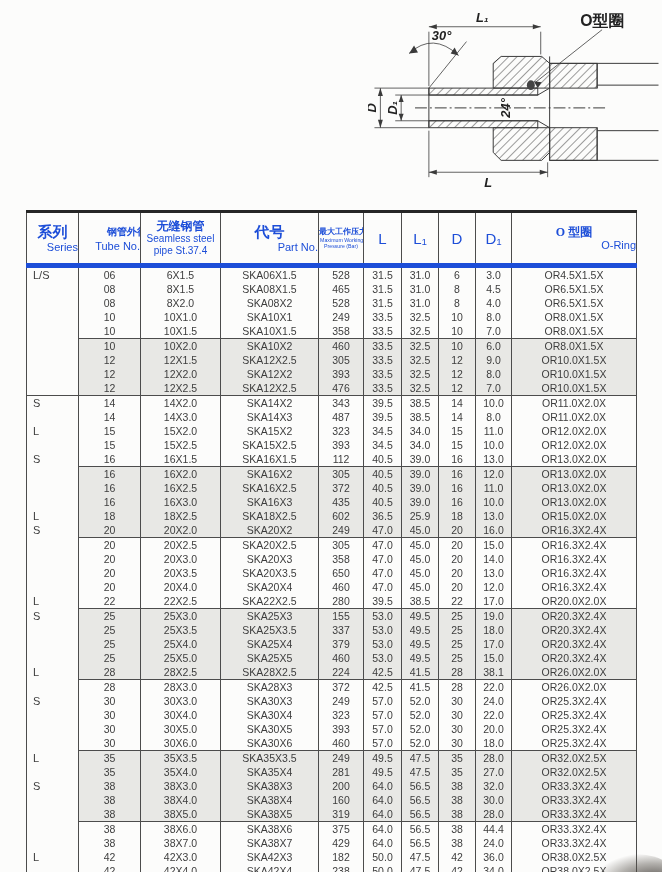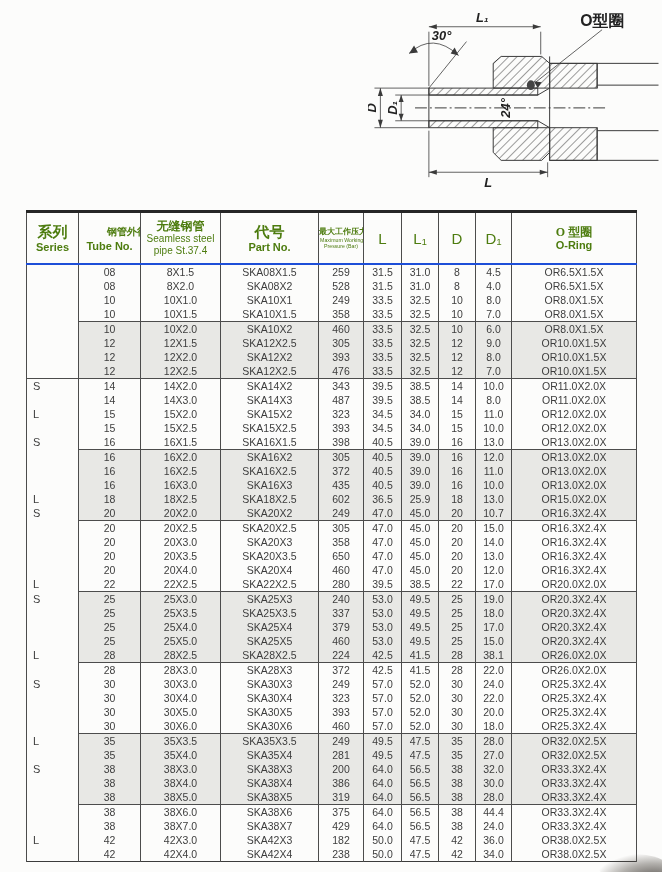--- a/index.html
+++ b/index.html
@@ -35,26 +35,26 @@
   .spec-table col.c-l { width:38px; }
   .spec-table col.c-l1 { width:37px; }
   .spec-table col.c-d { width:37px; }
   .spec-table col.c-d1 { width:36px; }
   .spec-table col.c-oring { width:125px; }
   .spec-table th, .spec-table td {
     border-left:1px solid #4c4c4c; border-right:1px solid #4c4c4c;
     padding:0; text-align:center; vertical-align:middle;
     white-space:nowrap; overflow:hidden;
   }
-  .spec-table thead th { border-bottom:2px solid #1d4ed8; height:50px; color:#4d7c0f; }
+  .spec-table thead th { border-bottom:5px solid #1d4ed8; height:50px; color:#1d4ed8; }
   .h-cn { font-size:10px; line-height:17px;margin-left:28px; }
   .h-cn-lg { font-size:15px; line-height:18px; }
   .h-cn-sm { font-size:12px; line-height:14px;font-family:Liberation Serif, serif; }
   .h-cn-xs { font-size:8px; line-height:10px; font-weight:bold; }
-  .h-en { font-size:11px; line-height:13px; font-weight:bold; }
+  .h-en { font-size:11px; line-height:13px; font-weight:normal;text-align:right; }
   .h-en-sm { font-size:10px; line-height:12px; font-weight:normal; }
   .h-en-xs { font-size:5.5px; line-height:6.5px; font-weight:normal; transform:scale(0.95); }
   .h-dim { font-size:15px; font-weight:normal; }
   .spec-table tbody td { height:14px; font-size:10.5px; line-height:14px; }
   .spec-table tbody td.col-series { text-align:left; padding-left:6px; font-size:11px; background:#fcfcfb; }
   tr.shaded td:not(.col-series) { background:#e8e8e5; }
   tr.group-start td:not(.col-series) { border-top:1px solid #4c4c4c; }
   tr.section-start td { border-top:1px solid #4c4c4c; }
 
   
@@ -182,25 +182,37 @@
       <th class="h-dim">D</th>
       <th class="h-dim">D₁</th>
       <th>
         <div class="h-cn-sm">O 型圈</div>
         <div class="h-en">O-Ring</div>
       </th>
     </tr>
   </thead>
   <tbody>
       <tr>
+        <td class="col-series">L/S</td>
+        <td>06</td>
+        <td>6X1.5</td>
+        <td>SKA06X1.5</td>
+        <td>528</td>
+        <td>31.5</td>
+        <td>31.0</td>
+        <td>6</td>
+        <td>3.0</td>
+        <td>OR4.5X1.5X</td>
+      </tr>
+      <tr>
         <td class="col-series"></td>
         <td>08</td>
         <td>8X1.5</td>
         <td>SKA08X1.5</td>
-        <td>259</td>
+        <td>465</td>
         <td>31.5</td>
         <td>31.0</td>
         <td>8</td>
         <td>4.5</td>
         <td>OR6.5X1.5X</td>
       </tr>
       <tr>
         <td class="col-series"></td>
         <td>08</td>
         <td>8X2.0</td>
@@ -330,21 +342,21 @@
         <td>34.0</td>
         <td>15</td>
         <td>10.0</td>
         <td>OR12.0X2.0X</td>
       </tr>
       <tr>
         <td class="col-series">S</td>
         <td>16</td>
         <td>16X1.5</td>
         <td>SKA16X1.5</td>
-        <td>398</td>
+        <td>112</td>
         <td>40.5</td>
         <td>39.0</td>
         <td>16</td>
         <td>13.0</td>
         <td>OR13.0X2.0X</td>
       </tr>
       <tr class="shaded group-start">
         <td class="col-series"></td>
         <td>16</td>
         <td>16X2.0</td>
@@ -394,21 +406,21 @@
       </tr>
       <tr class="shaded">
         <td class="col-series">S</td>
         <td>20</td>
         <td>20X2.0</td>
         <td>SKA20X2</td>
         <td>249</td>
         <td>47.0</td>
         <td>45.0</td>
         <td>20</td>
-        <td>10.7</td>
+        <td>16.0</td>
         <td>OR16.3X2.4X</td>
       </tr>
       <tr class="group-start">
         <td class="col-series"></td>
         <td>20</td>
         <td>20X2.5</td>
         <td>SKA20X2.5</td>
         <td>305</td>
         <td>47.0</td>
         <td>45.0</td>
@@ -462,21 +474,21 @@
         <td>38.5</td>
         <td>22</td>
         <td>17.0</td>
         <td>OR20.0X2.0X</td>
       </tr>
       <tr class="shaded group-start">
         <td class="col-series">S</td>
         <td>25</td>
         <td>25X3.0</td>
         <td>SKA25X3</td>
-        <td>240</td>
+        <td>155</td>
         <td>53.0</td>
         <td>49.5</td>
         <td>25</td>
         <td>19.0</td>
         <td>OR20.3X2.4X</td>
       </tr>
       <tr class="shaded">
         <td class="col-series"></td>
         <td>25</td>
         <td>25X3.5</td>
@@ -618,21 +630,21 @@
         <td>56.5</td>
         <td>38</td>
         <td>32.0</td>
         <td>OR33.3X2.4X</td>
       </tr>
       <tr class="shaded">
         <td class="col-series"></td>
         <td>38</td>
         <td>38X4.0</td>
         <td>SKA38X4</td>
-        <td>386</td>
+        <td>160</td>
         <td>64.0</td>
         <td>56.5</td>
         <td>38</td>
         <td>30.0</td>
         <td>OR33.3X2.4X</td>
       </tr>
       <tr class="shaded">
         <td class="col-series"></td>
         <td>38</td>
         <td>38X5.0</td>

